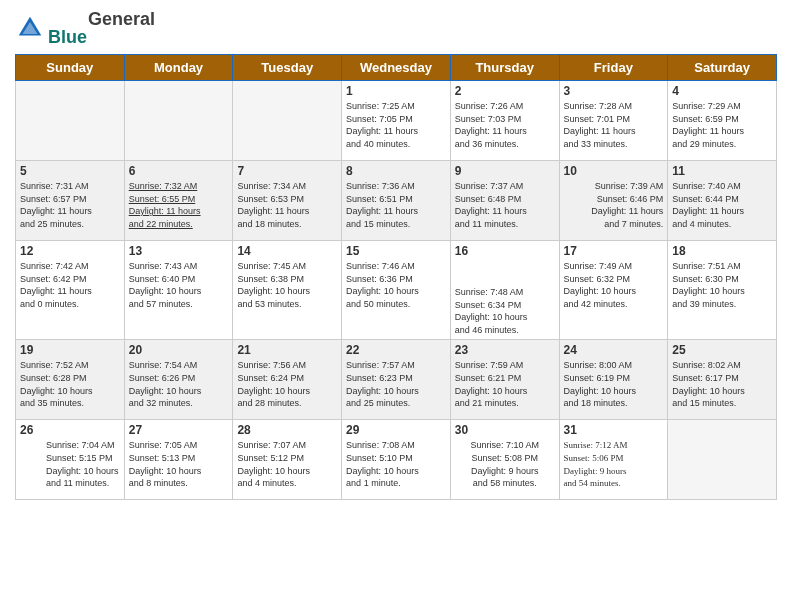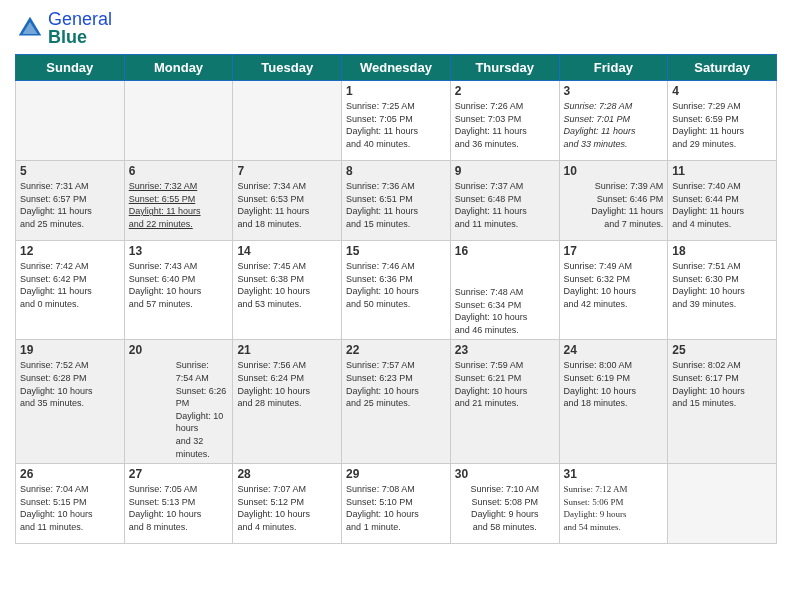--- a/index.html
+++ b/index.html
@@ -25,22 +25,23 @@
       display: flex;
       align-items: center;
     }
     .logo-text {
       display: flex;
       flex-direction: column;
       line-height: 1;
     }
     .logo-general {
       font-size: 18px;
-      font-weight: normal;
-      color: #1d4ed8;
+      font-weight: bold;
+      color: #404040;
+      margin-left: 40px;
     }
     .logo-blue {
       font-size: 18px;
       font-weight: bold;
       color: #0f766e;
     }
     .logo-icon {
       width: 30px;
       height: 30px;
       margin-right: 3px;
@@ -56,21 +57,21 @@
     .subtitle {
       font-size: 14px;
       color: #555;
     }
     .calendar {
       width: 100%;
       border-collapse: collapse;
       table-layout: fixed;
     }
     .calendar th {
-      background: #0f766e;
+      background: #a16207;
       color: #fff;
       padding: 5px 2px;
       font-size: 13px;
       border: 1px solid #1a6bbd;
     }
     .calendar td {
       border: 1px solid #ccc;
       vertical-align: top;
       padding: 3px 4px;
       font-size: 9.5px;
@@ -138,21 +139,21 @@
           </td>
           <td>
             <span class="day-num">2</span>
             <div class="day-info" style="white-space: pre-line;">Sunrise: 7:26 AM
 Sunset: 7:03 PM
 Daylight: 11 hours
 and 36 minutes.</div>
           </td>
           <td>
             <span class="day-num">3</span>
-            <div class="day-info" style="white-space: pre-line; font-style: italic;">Sunrise: 7:28 AM
+            <div class="day-info" style="white-space: pre-line;">Sunrise: 7:28 AM
 Sunset: 7:01 PM
 Daylight: 11 hours
 and 33 minutes.</div>
           </td>
           <td>
             <span class="day-num">4</span>
             <div class="day-info" style="white-space: pre-line;">Sunrise: 7:29 AM
 Sunset: 6:59 PM
 Daylight: 11 hours
 and 29 minutes.</div>
@@ -263,21 +264,21 @@
         <tr class="row-shaded">
           <td>
             <span class="day-num">19</span>
             <div class="day-info" style="white-space: pre-line;">Sunrise: 7:52 AM
 Sunset: 6:28 PM
 Daylight: 10 hours
 and 35 minutes.</div>
           </td>
           <td>
             <span class="day-num">20</span>
-            <div class="day-info" style="white-space: pre-line; margin-left: 47px;">Sunrise: 7:54 AM
+            <div class="day-info" style="white-space: pre-line;">Sunrise: 7:54 AM
 Sunset: 6:26 PM
 Daylight: 10 hours
 and 32 minutes.</div>
           </td>
           <td>
             <span class="day-num">21</span>
             <div class="day-info" style="white-space: pre-line;">Sunrise: 7:56 AM
 Sunset: 6:24 PM
 Daylight: 10 hours
 and 28 minutes.</div>
@@ -307,21 +308,21 @@
             <span class="day-num">25</span>
             <div class="day-info" style="white-space: pre-line;">Sunrise: 8:02 AM
 Sunset: 6:17 PM
 Daylight: 10 hours
 and 15 minutes.</div>
           </td>
         </tr>
         <tr>
           <td>
             <span class="day-num">26</span>
-            <div class="day-info" style="white-space: pre-line;">Sunrise: 7:04 AM
+            <div class="day-info" style="white-space: pre-line; margin-left: 26px;">Sunrise: 7:04 AM
 Sunset: 5:15 PM
 Daylight: 10 hours
 and 11 minutes.</div>
           </td>
           <td>
             <span class="day-num">27</span>
             <div class="day-info" style="white-space: pre-line;">Sunrise: 7:05 AM
 Sunset: 5:13 PM
 Daylight: 10 hours
 and 8 minutes.</div>

